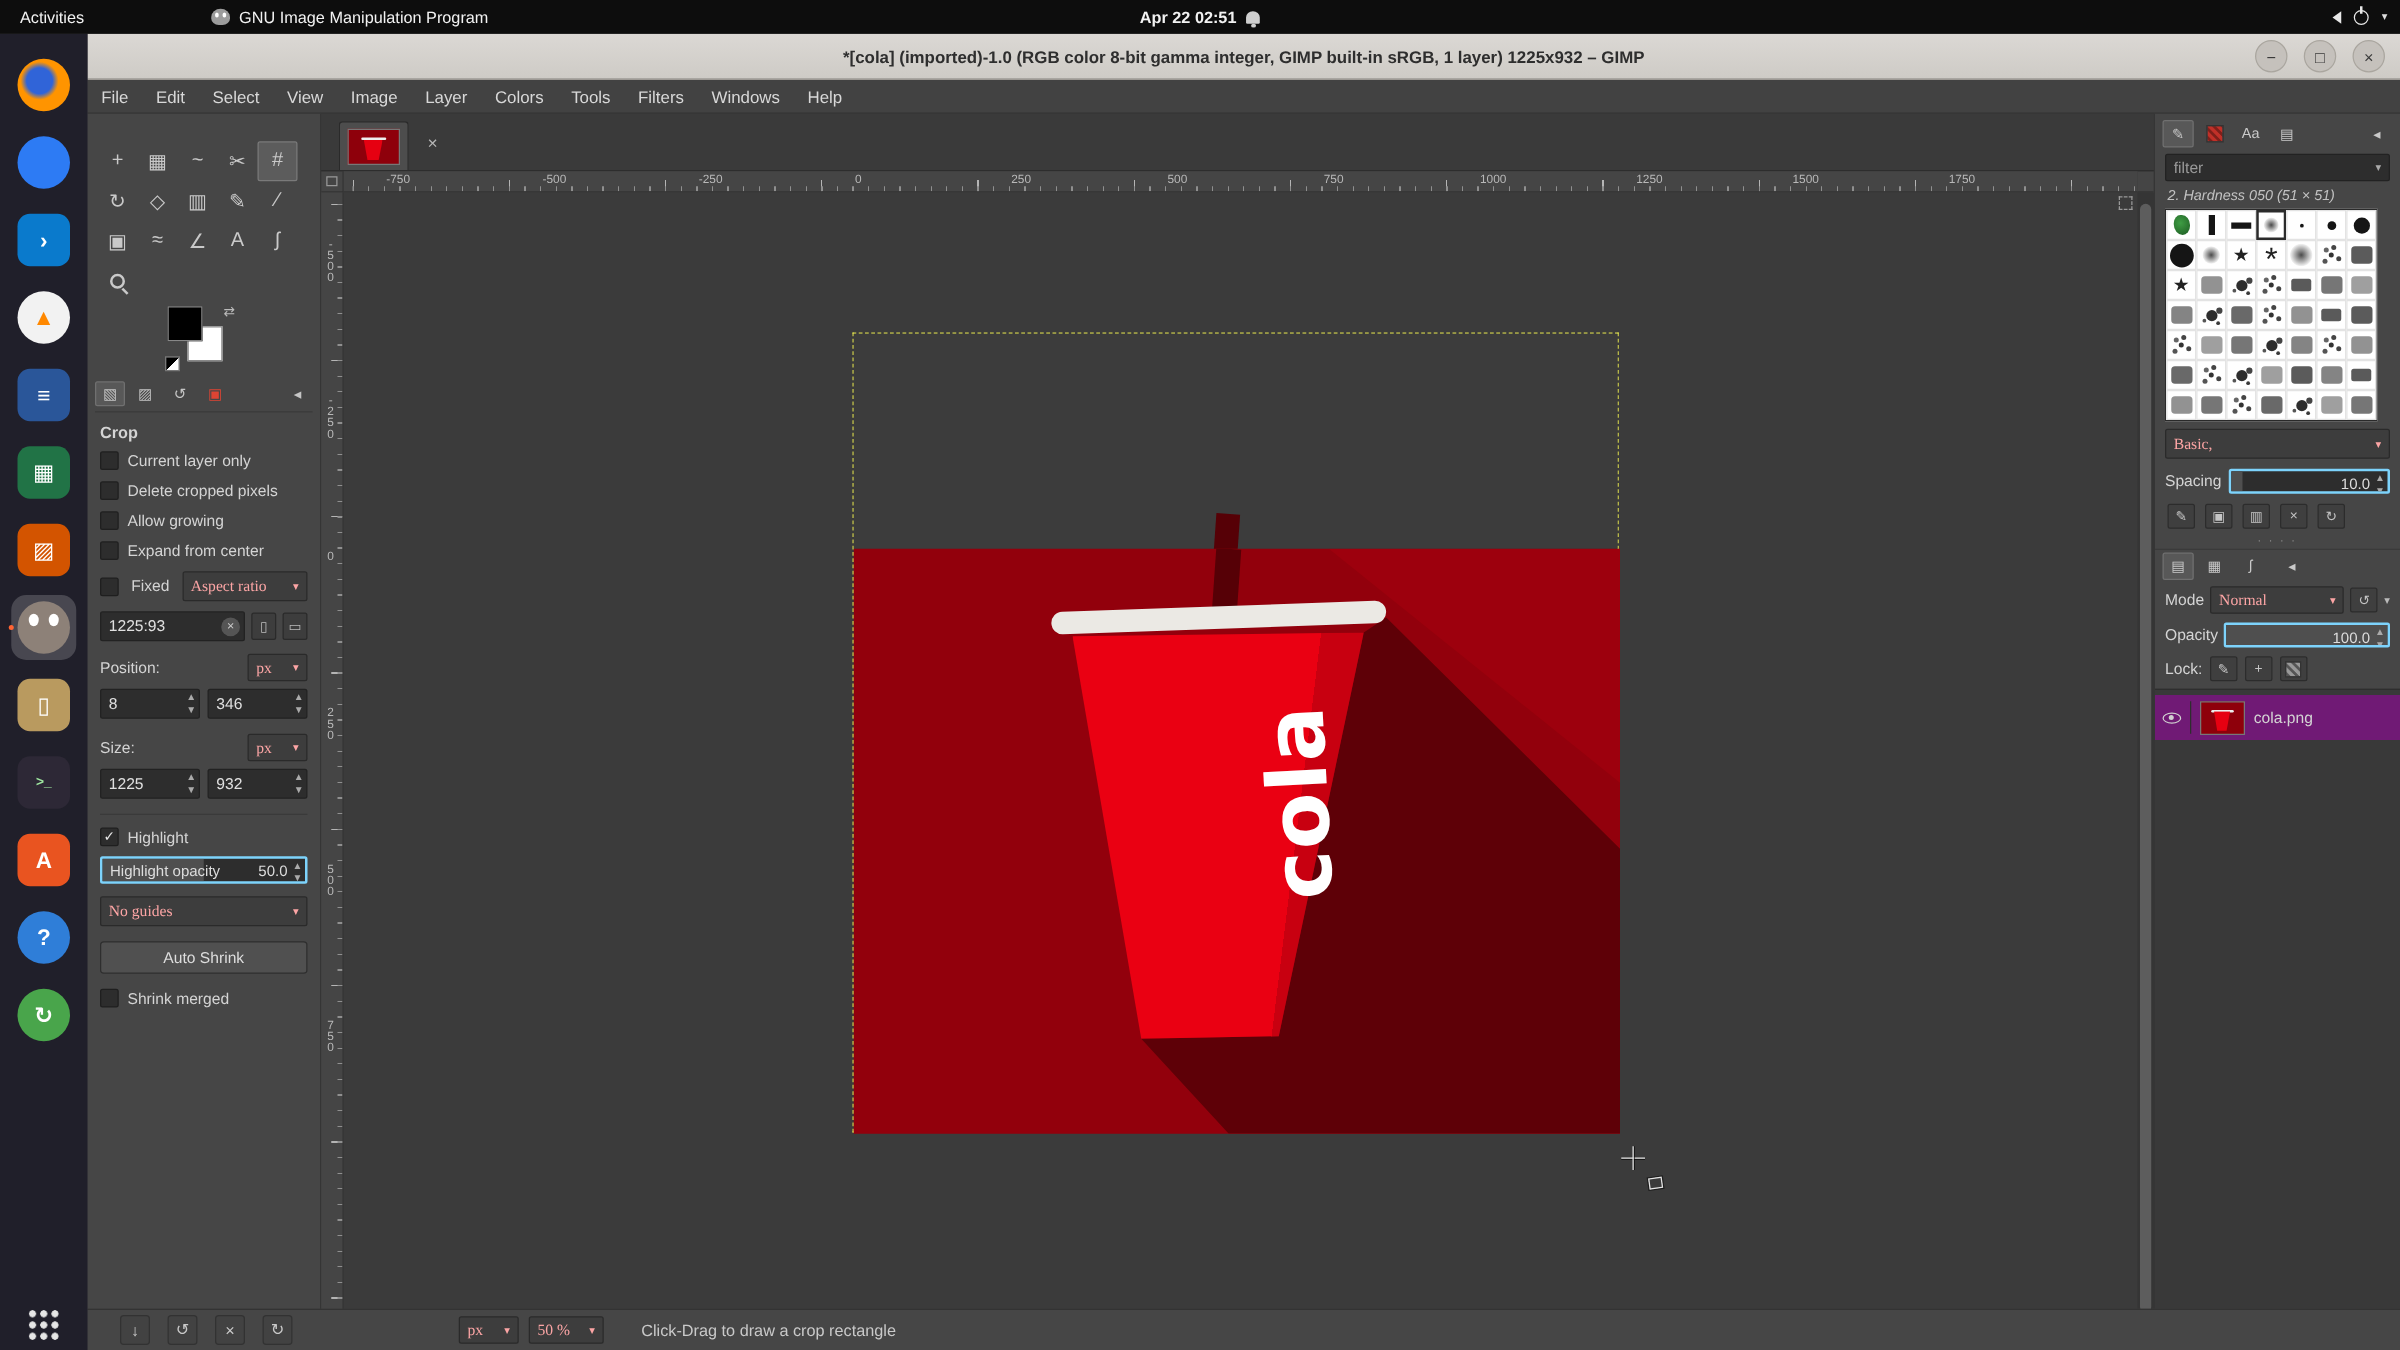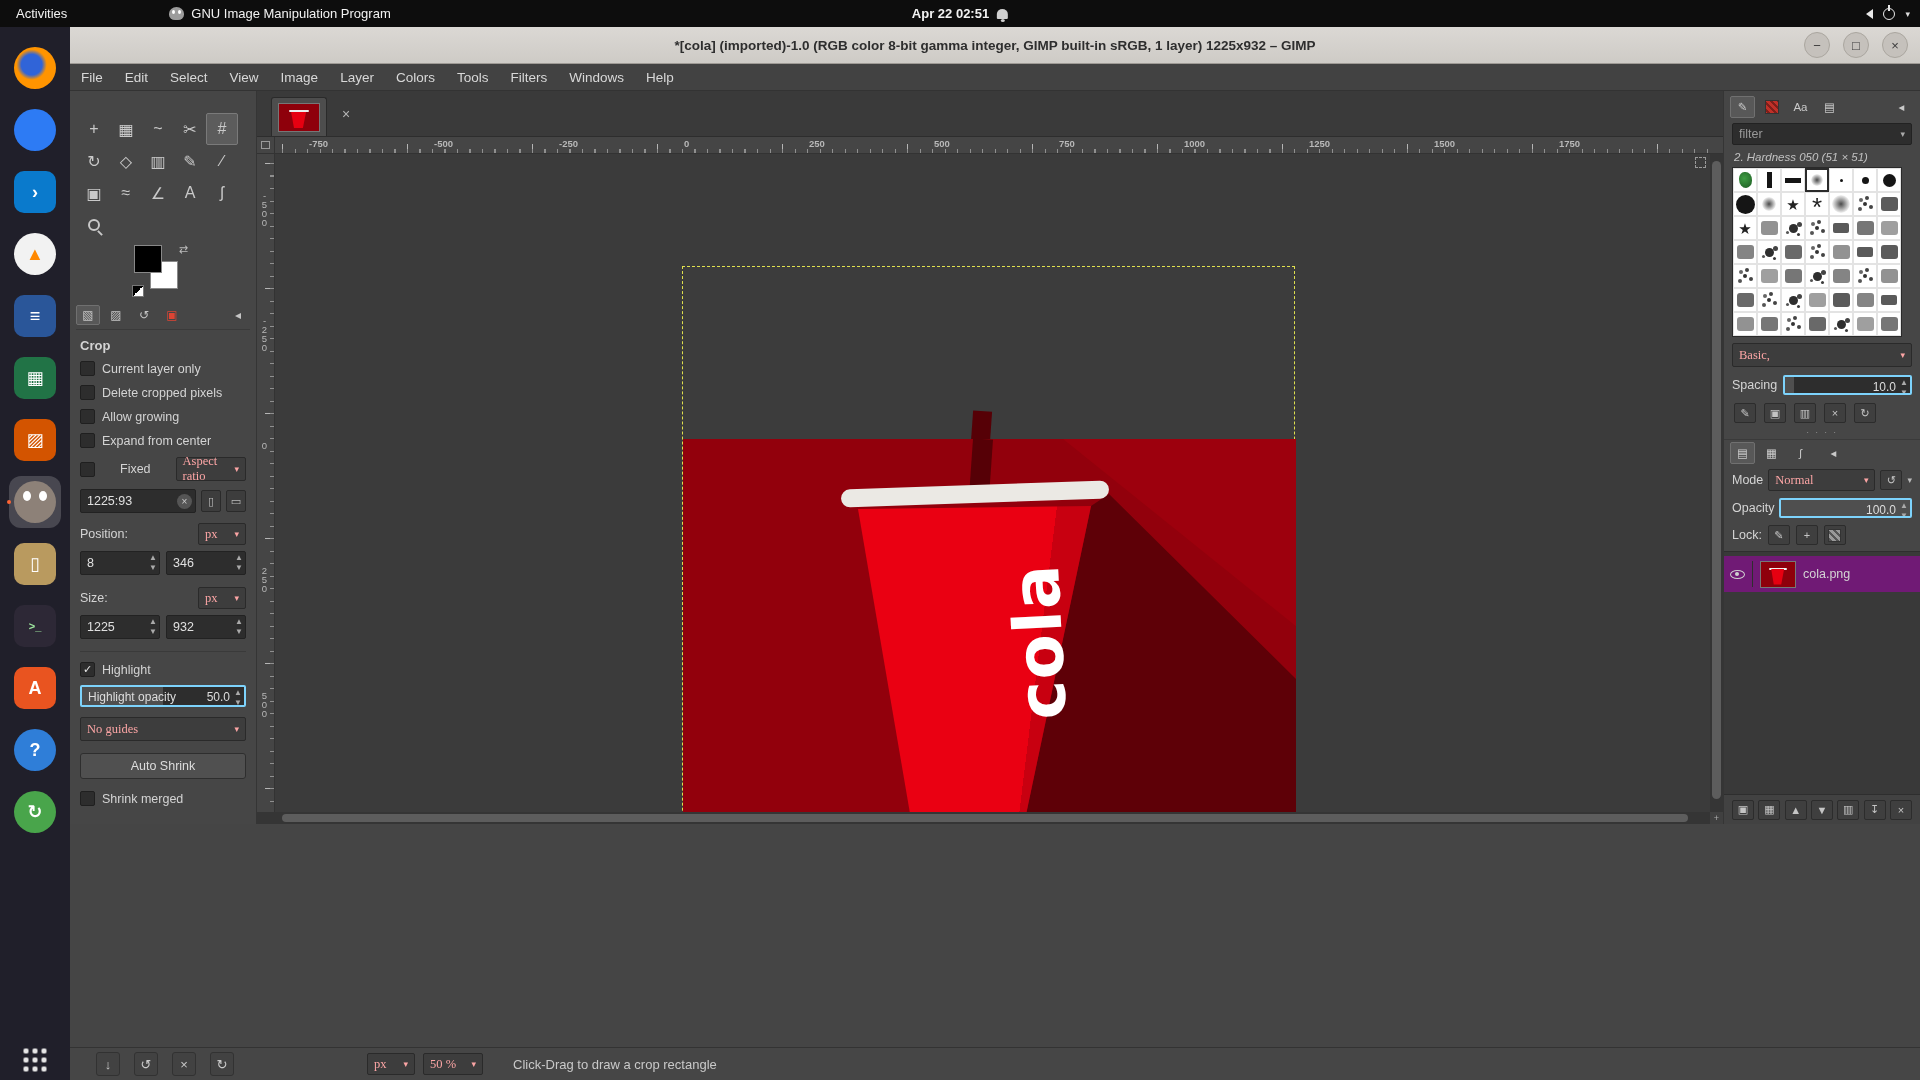--- a/index.html
+++ b/index.html
@@ -37,21 +37,21 @@
     color:#fff; font-weight:700; font-size:18px; }
   .dock-ico.circle { border-radius:50%; }
   .dock-ico.square { border-radius:10px; }
   .dock-gimp { position:relative; }
   .dock-gimp::before,.dock-gimp::after{ content:""; position:absolute; top:10px; width:8px; height:10px; background:#fff; border-radius:50%;}
   .dock-gimp::before{ left:9px;} .dock-gimp::after{ right:9px;}
   .dock-apps { position:absolute; bottom:8px; left:50%; transform:translateX(-50%); width:24px; height:24px;
     background:radial-gradient(circle,#e6e6e6 2.6px,transparent 3px); background-size:9px 9px; background-position:center; }
 
   
-  .gwin { position:absolute; left:70px; top:27px; width:1850px; height:797px; display:flex; flex-direction:column; }
+  .gwin { position:absolute; left:70px; top:27px; width:1850px; height:1053px; display:flex; flex-direction:column; }
   .titlebar { height:37px; background:linear-gradient(#dbd8d4,#cecbc6); border-bottom:1px solid #9e9a95;
     display:flex; align-items:center; justify-content:center; position:relative; color:#2e2e2e;
     font-size:13.5px; font-weight:700; }
   .win-btns { position:absolute; right:12px; top:5px; display:flex; gap:13px; }
   .win-btn { width:26px; height:26px; border-radius:50%; background:#c5c1bc; border:1px solid #aaa69f;
     display:flex; align-items:center; justify-content:center; font-size:13px; color:#3a3a3a; font-weight:400;}
   .menubar { height:27px; background:#424242; border-bottom:1px solid #333; display:flex; align-items:center;
     color:#d8d8d8; font-size:13.5px; }
   .menu-item { padding:0 11px; height:100%; display:flex; align-items:center; }
 
@@ -78,21 +78,21 @@
   .dock-tab .red { color:#d43; }
   .dock-tabs .spacer { flex:1; }
 
   .opts { padding:6px 10px 0 10px; }
   .opt-title { font-weight:700; margin:2px 0 8px 0; font-size:13px; }
   .cb-row { display:flex; align-items:center; gap:7px; margin-bottom:9px; }
   .cb { width:15px; height:15px; background:#2d2d2d; border:1px solid #1f1f1f; border-radius:2px;
     display:flex; align-items:center; justify-content:center; font-size:11px; color:#e8e8e8; flex:0 0 auto;}
   .drop-btn { background:#3d3d3d; border:1px solid #2a2a2a; border-radius:2px; color:#fca5a5;
     display:flex; align-items:center; justify-content:space-between; padding:2px 6px; font-size:12.5px;font-family:Liberation Serif, serif;}
-  .fixed-row { display:flex; align-items:center; gap:25px; margin:4px 0 8px 0;}
+  .fixed-row { display:flex; align-items:center; gap:10px; margin:4px 0 8px 0;}
   .fixed-row .drop-btn { flex:1; height:24px;}
   .ratio-row { display:flex; align-items:center; gap:5px; margin-bottom:10px; }
   .text-entry { position:relative; flex:1; height:24px; background:#2d2d2d; border:1px solid #222;
     border-radius:2px; color:#e0e0e0; font-size:12.5px; display:flex; align-items:center; padding:0 20px 0 6px; overflow:hidden;}
   .clear-ico { position:absolute; right:3px; top:4px; width:15px; height:15px; border-radius:50%;
     background:#555; color:#ccc; font-size:10px; display:flex; align-items:center; justify-content:center;}
   .ori-btn { width:20px; height:22px; background:#3d3d3d; border:1px solid #2a2a2a; border-radius:2px;
     color:#bbb; font-size:11px; display:flex; align-items:center; justify-content:center;}
   .unit-row { display:flex; align-items:center; justify-content:space-between; margin-bottom:6px;}
   .unit-dd { width:48px; height:22px; }
@@ -124,21 +124,21 @@
   .mini-cola .m-lid { position:absolute; left:24%; top:24%; width:52%; height:9%; background:#eee; border-radius:2px;}
   .ruler-row { height:17px; display:flex; flex:0 0 auto; }
   .ruler-corner { width:18px; height:17px; background:#454545; border-right:1px solid #333; border-bottom:1px solid #333;
     display:flex; align-items:center; justify-content:center; }
   .ruler-corner span{ width:9px; height:8px; border:1px solid #999; }
   .hruler { flex:1; position:relative; background:#454545; border-bottom:1px solid #333; overflow:hidden;
     background-image:
       repeating-linear-gradient(90deg,#8f8f8f 0 1px,transparent 1px 12.5px),
       repeating-linear-gradient(90deg,#b5b5b5 0 1px,transparent 1px 125px);
     background-size:100% 4px,100% 9px; background-position:7px bottom,7px bottom; background-repeat:no-repeat;}
-  .hruler span { position:absolute; top:1px; font-size:9.5px; color:#b8b8b8;font-weight:bold; }
+  .hruler span { position:absolute; top:1px; font-size:9.5px; color:#b8b8b8; }
   .vr-right { width:13px; background:#454545; border-bottom:1px solid #333;}
   .main-row { flex:1; display:flex; min-height:0; }
   .vruler { width:18px; position:relative; background:#454545; border-right:1px solid #333; overflow:hidden;
     background-image:
       repeating-linear-gradient(180deg,#8f8f8f 0 1px,transparent 1px 12.5px),
       repeating-linear-gradient(180deg,#b5b5b5 0 1px,transparent 1px 125px);
     background-size:4px 100%,9px 100%; background-position:right 9px,right 9px; background-repeat:no-repeat;}
   .vruler span { position:absolute; left:2px; font-size:9.5px; color:#b8b8b8;
     writing-mode:vertical-rl; text-orientation:upright; letter-spacing:-2px;}
   .viewport { flex:1; position:relative; background:#3b3b3b; overflow:hidden; }

